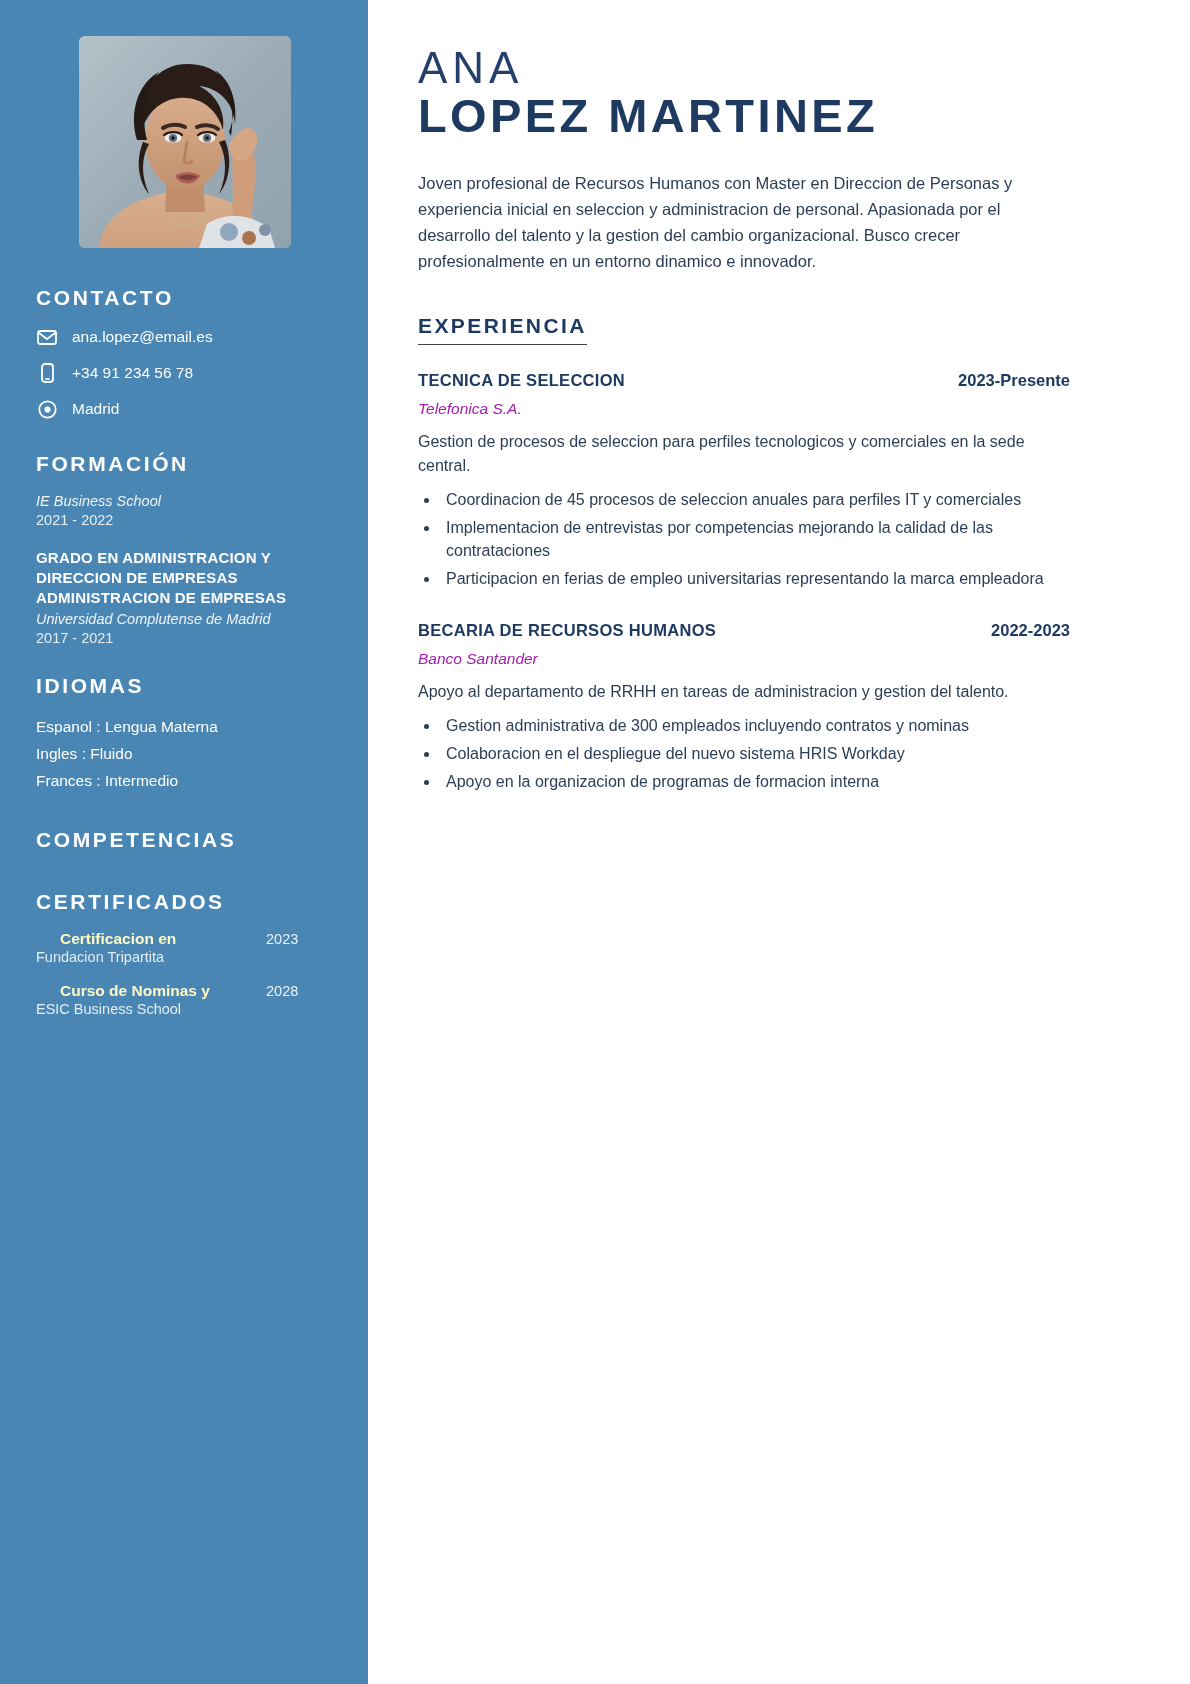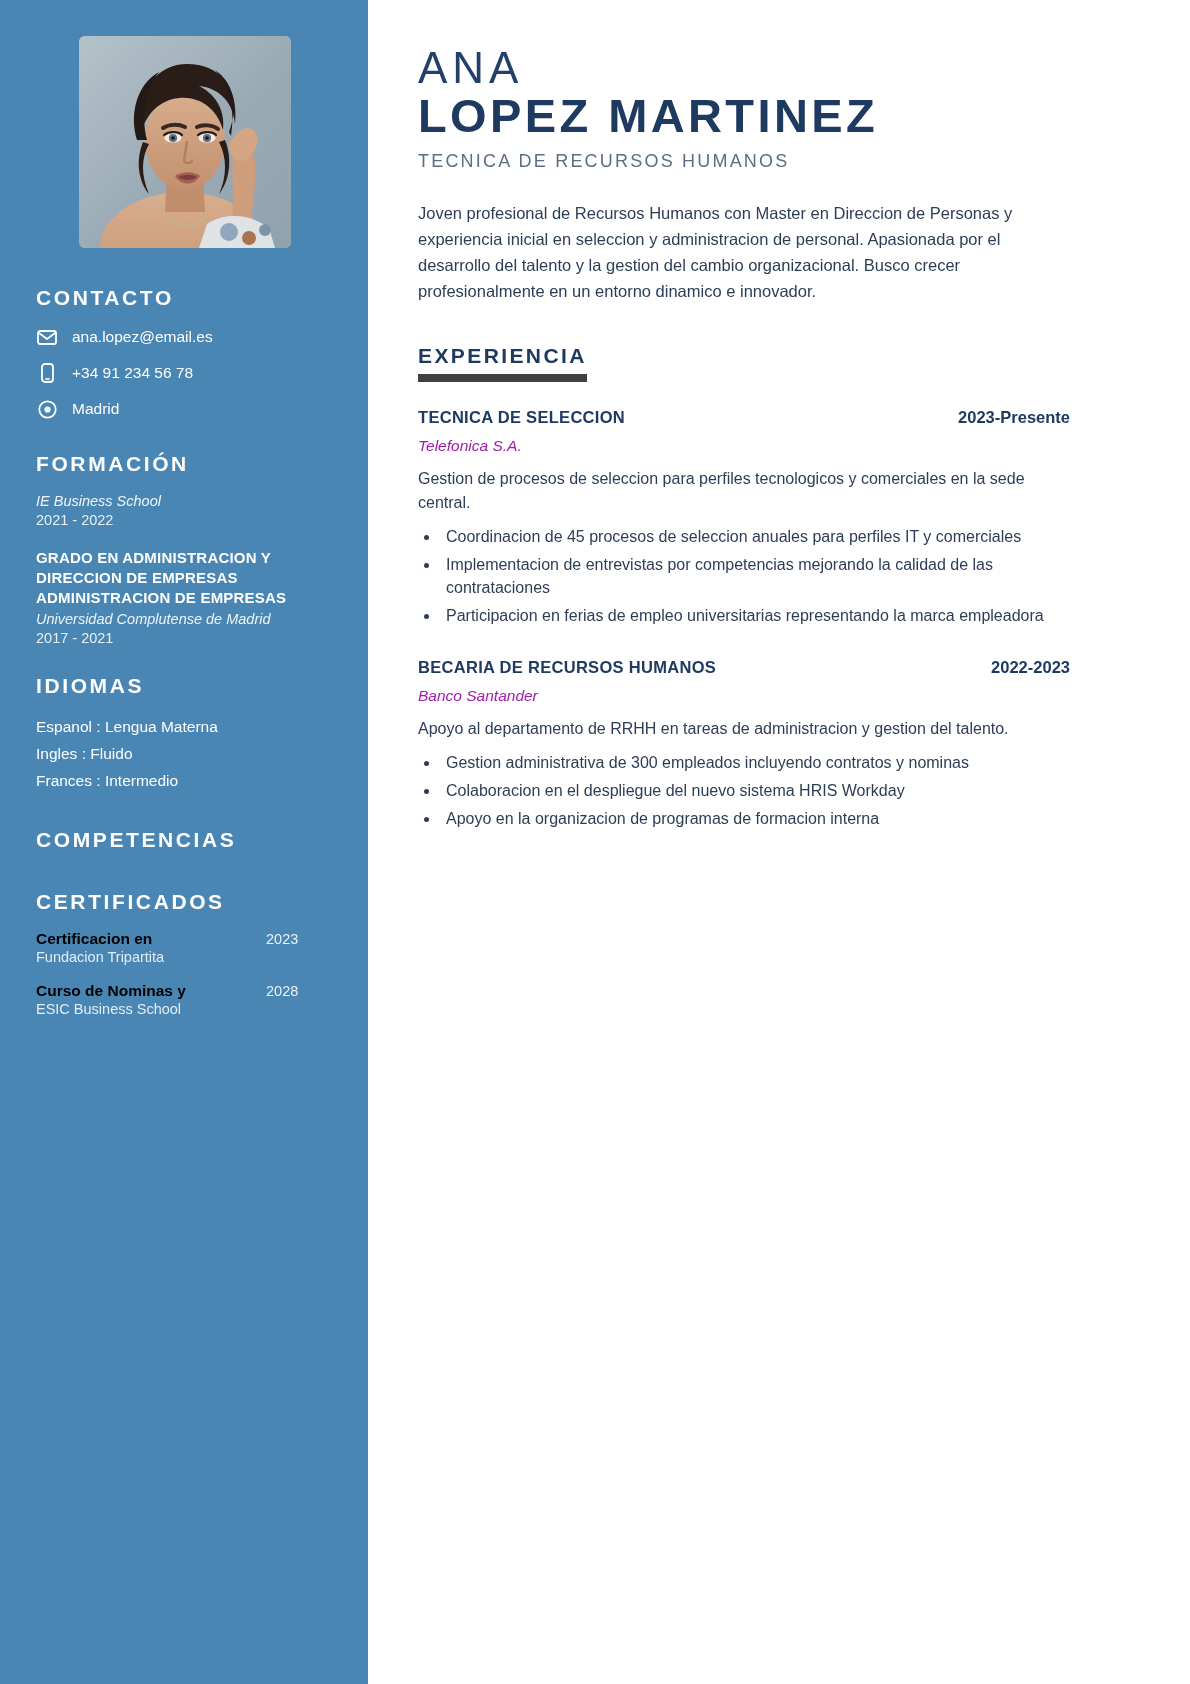--- a/index.html
+++ b/index.html
@@ -89,22 +89,23 @@
   .sec-certificados { margin-top:38px; }
   .cert-item { margin-bottom:17px; }
   .cert-top {
     display:flex;
     align-items:baseline;
     justify-content:flex-start;
   }
   .cert-name {
     font-size:15.5px;
     font-weight:bold;
-    color:#000000;
+    color:#fef9c3;
     flex:1 1 auto;
+    margin-left:24px;
   }
   .cert-year {
     font-size:14.5px;
     color:#e9f1f7;
     flex:0 0 auto;
     width:68px;
     text-align:left;
   }
   .cert-issuer {
     font-size:14.5px;
@@ -147,21 +148,21 @@
     max-width:640px;
   }
 
   .main-heading {
     font-size:21px;
     font-weight:bold;
     letter-spacing:2.4px;
     color:#1e3a61;
     display:inline-block;
     padding-bottom:6px;
-    border-bottom:8px solid #404040;
+    border-bottom:1px solid #404040;
     margin-top:40px;
     margin-bottom:26px;
   }
 
   .exp-item { margin-bottom:30px; }
   .exp-head {
     display:flex;
     align-items:baseline;
     justify-content:space-between;
   }
@@ -349,21 +350,20 @@
         <div class="cert-issuer">ESIC Business School</div>
       </div>
     </section>
 
   </aside>
 
   <main class="main">
 
     <div class="name-first">ANA</div>
     <div class="name-last">LOPEZ MARTINEZ</div>
-    <div class="job-title">TECNICA DE RECURSOS HUMANOS</div>
 
     <p class="summary">Joven profesional de Recursos Humanos con Master en Direccion de Personas y experiencia inicial en seleccion y administracion de personal. Apasionada por el desarrollo del talento y la gestion del cambio organizacional. Busco crecer profesionalmente en un entorno dinamico e innovador.</p>
 
     <h2 class="main-heading">EXPERIENCIA</h2>
 
     <div class="exp-item">
       <div class="exp-head">
         <span class="exp-role">TECNICA DE SELECCION</span>
         <span class="exp-dates">2023-Presente</span>
       </div>

